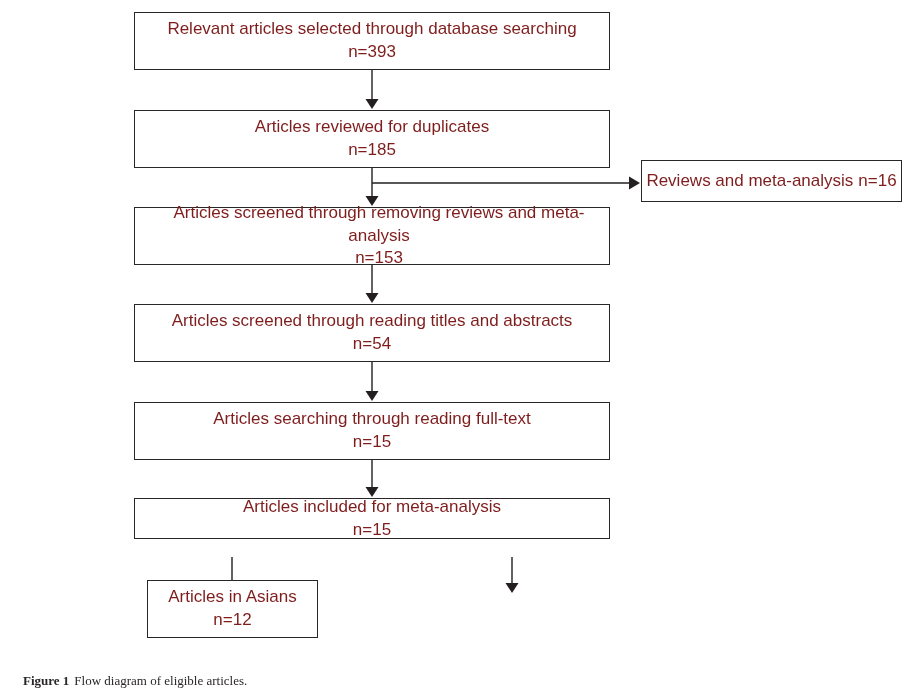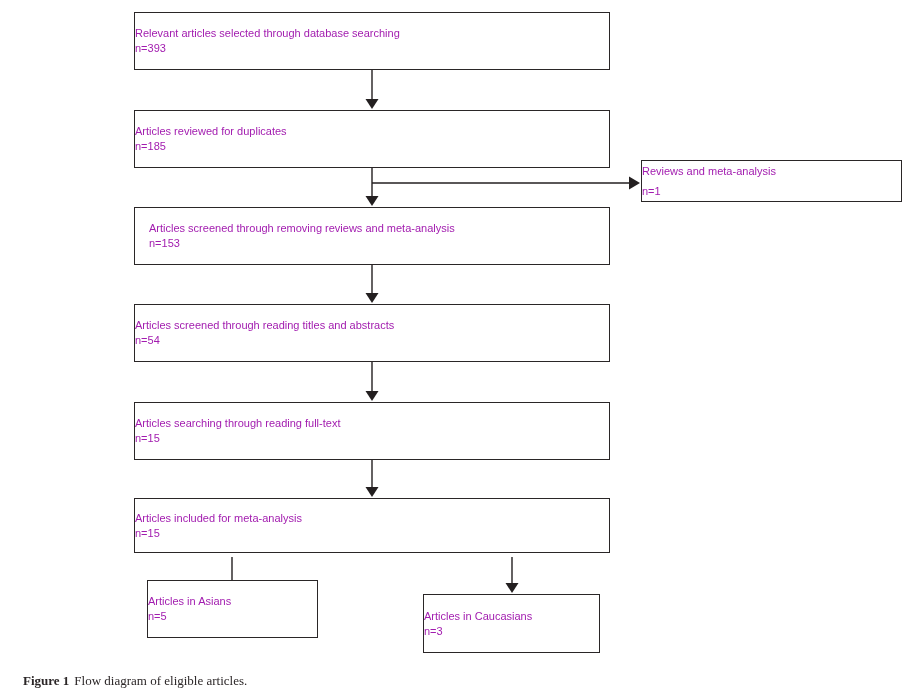--- a/index.html
+++ b/index.html
@@ -22,34 +22,34 @@
     width: 909px;
     height: 697px;
   }
   .node {
     position: absolute;
     box-sizing: border-box;
     border: 1.5px solid #2a2627;
     background: #ffffff;
     display: flex;
     flex-direction: column;
-    align-items: flex-start;
+    align-items: center;
     justify-content: center;
     text-align: center;
-    font-size: 11px;
+    font-size: 17px;
     line-height: 1.34;
-    color: #a21caf;
+    color: #7f1d1d;
   }
   .node--main {
     left: 134px;
     width: 476px;
     height: 58px;
   }
   .node--side {
-    flex-direction: column;
+    flex-direction: row;
     gap: 5px;
     left: 641px;
     top: 160px;
     width: 261px;
     height: 42px;
   }
   .caption {
     position: absolute;
     left: 23px;
     top: 673px;
@@ -125,50 +125,46 @@
     <div>n=393</div>
   </div>
 
   <div class="node node--main" style="top:110px;">
     <div>Articles reviewed for duplicates</div>
     <div>n=185</div>
   </div>
 
   <div class="node node--side">
     <span>Reviews and meta-analysis</span>
-    <span>n=1</span>
+    <span>n=16</span>
   </div>
 
   <div class="node node--main" style="top:207px;padding-left:14px;">
     <div>Articles screened through removing reviews and meta-analysis</div>
     <div>n=153</div>
   </div>
 
   <div class="node node--main" style="top:304px;">
     <div>Articles screened through reading titles and abstracts</div>
     <div>n=54</div>
   </div>
 
   <div class="node node--main" style="top:402px;">
     <div>Articles searching through reading full-text</div>
     <div>n=15</div>
   </div>
 
-  <div class="node node--main" style="top:498px; height:55px;">
+  <div class="node node--main" style="top:498px; height:41px;">
     <div>Articles included for meta-analysis</div>
     <div>n=15</div>
   </div>
 
   <div class="node" style="left:147px; top:580px; width:171px; height:58px;">
     <div>Articles in Asians</div>
-    <div>n=5</div>
+    <div>n=12</div>
   </div>
 
-  <div class="node" style="left:423px; top:594px; width:177px; height:59px;">
-    <div>Articles in Caucasians</div>
-    <div>n=3</div>
-  </div>
 
   <div class="caption">
     <span class="caption-label">Figure 1</span><span>Flow diagram of eligible articles.</span>
   </div>
 
 </div>
 
 </body></html>

